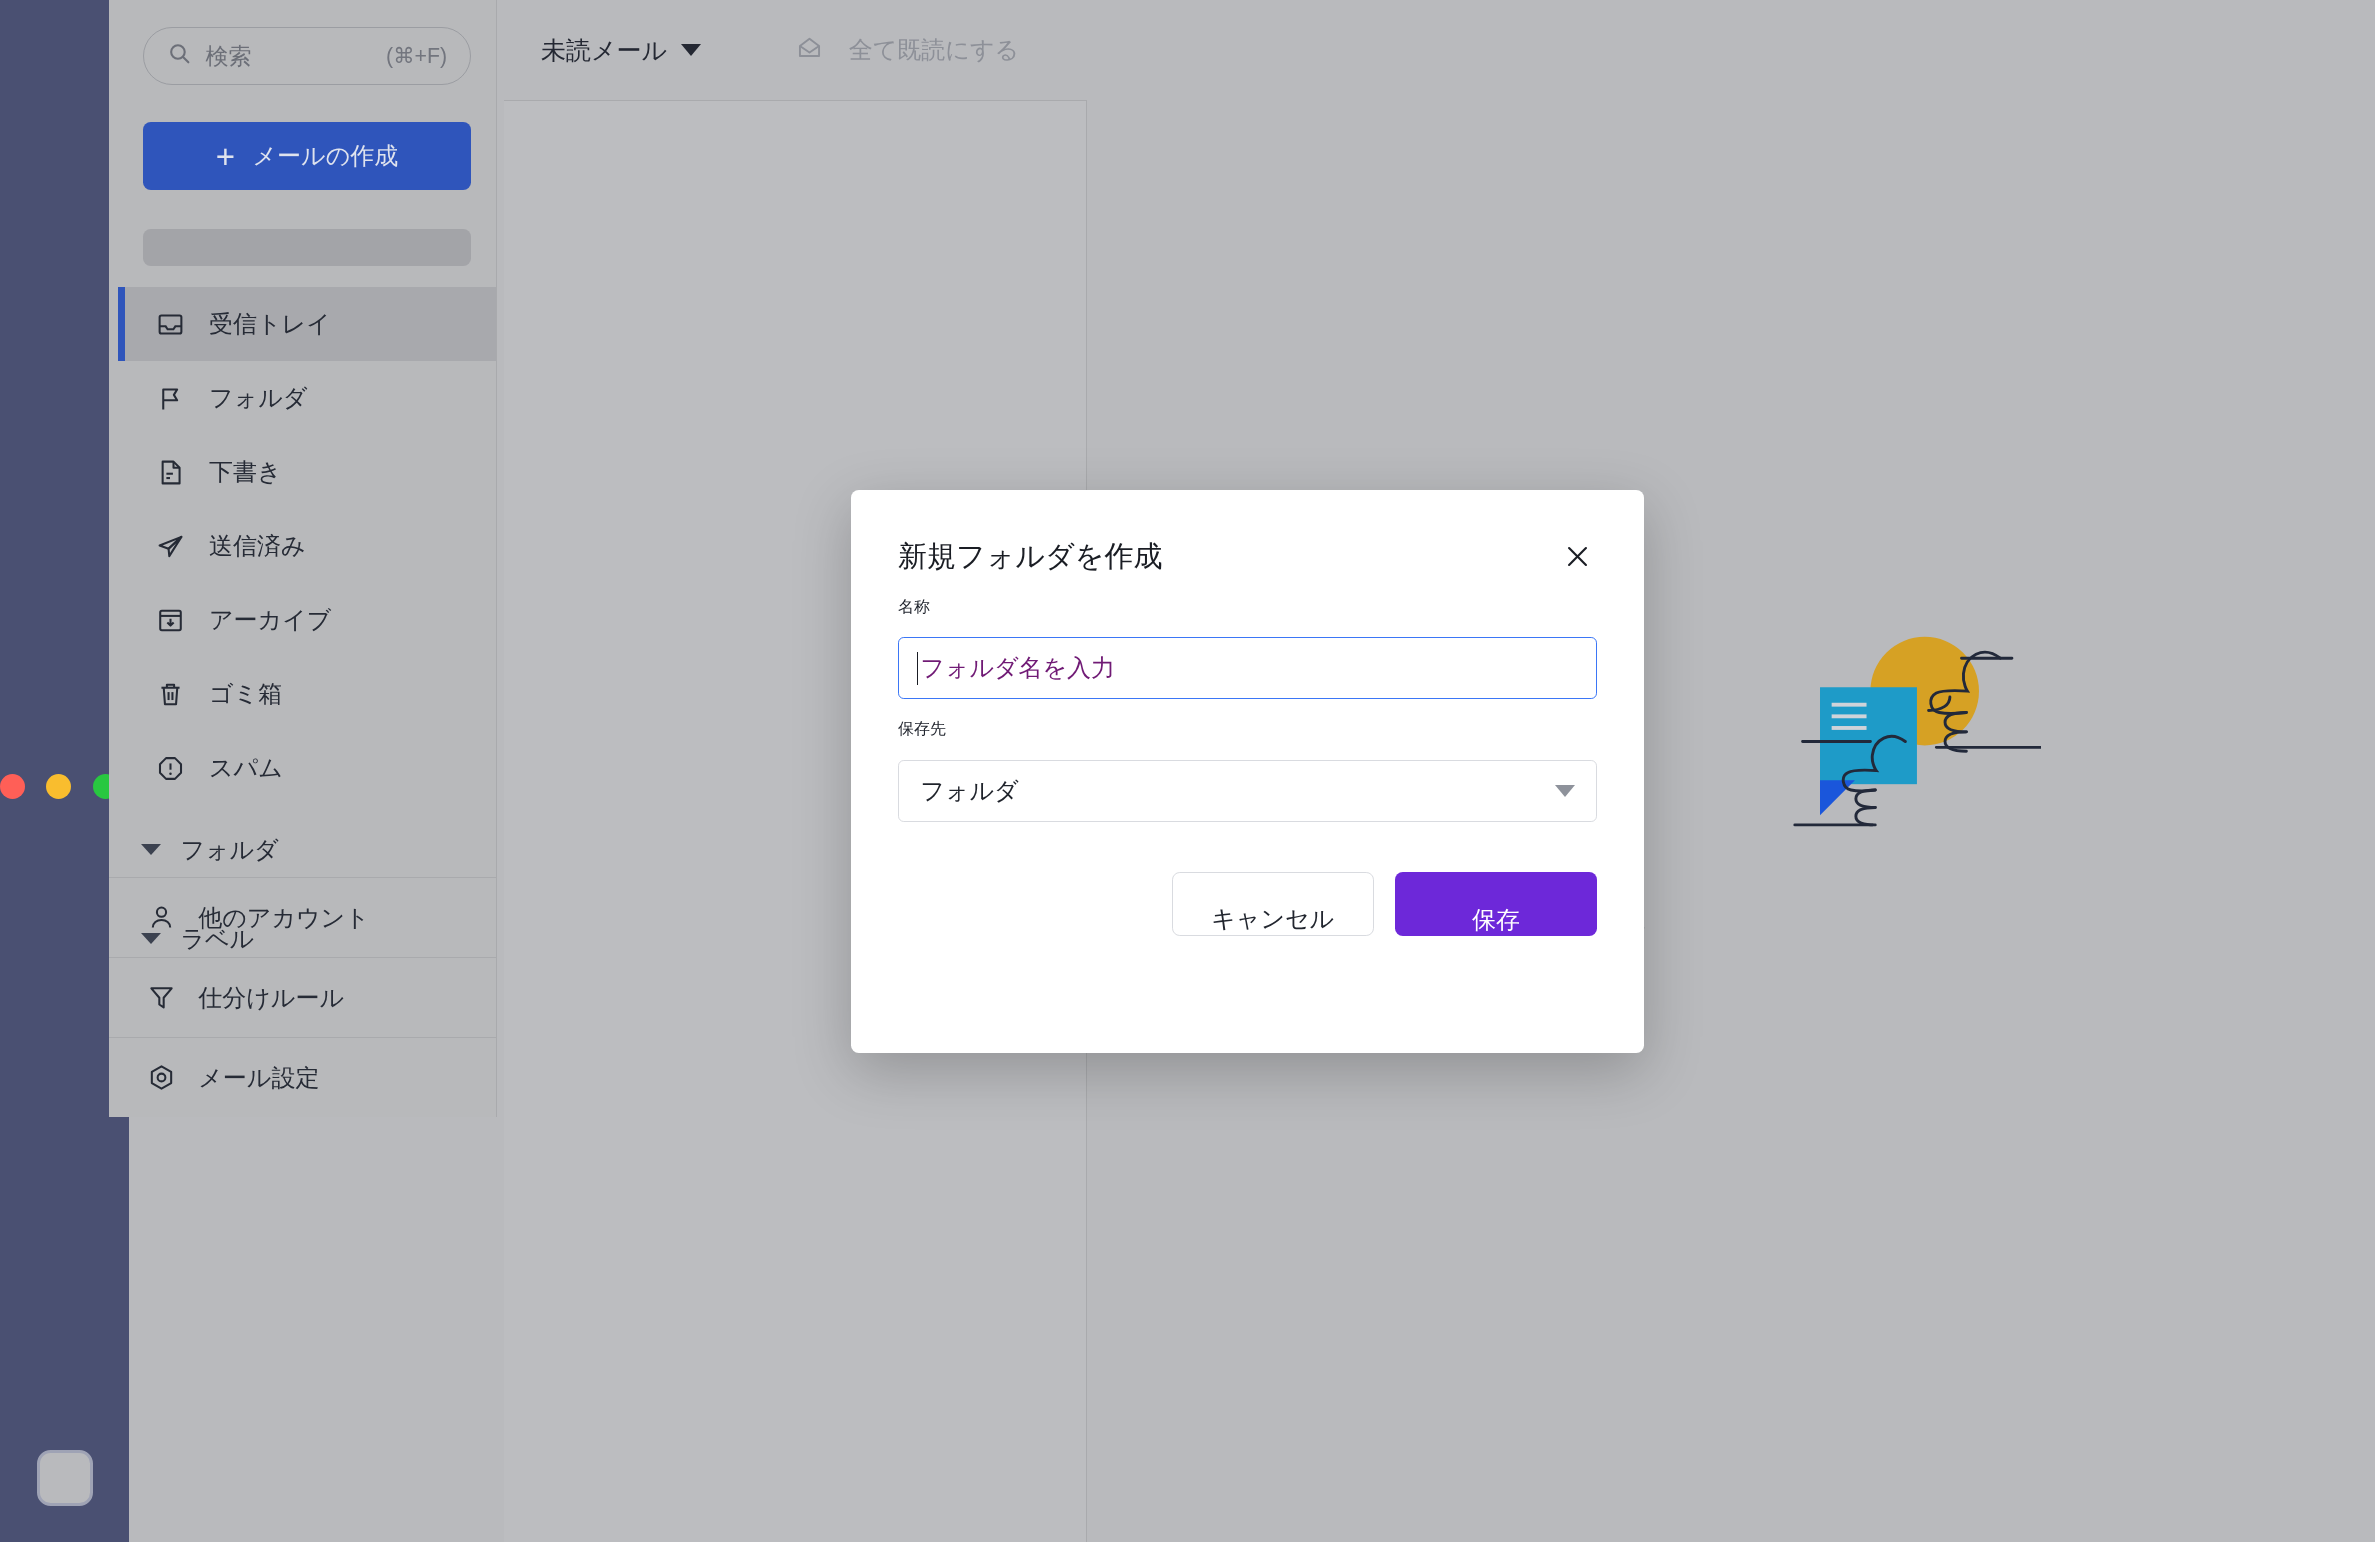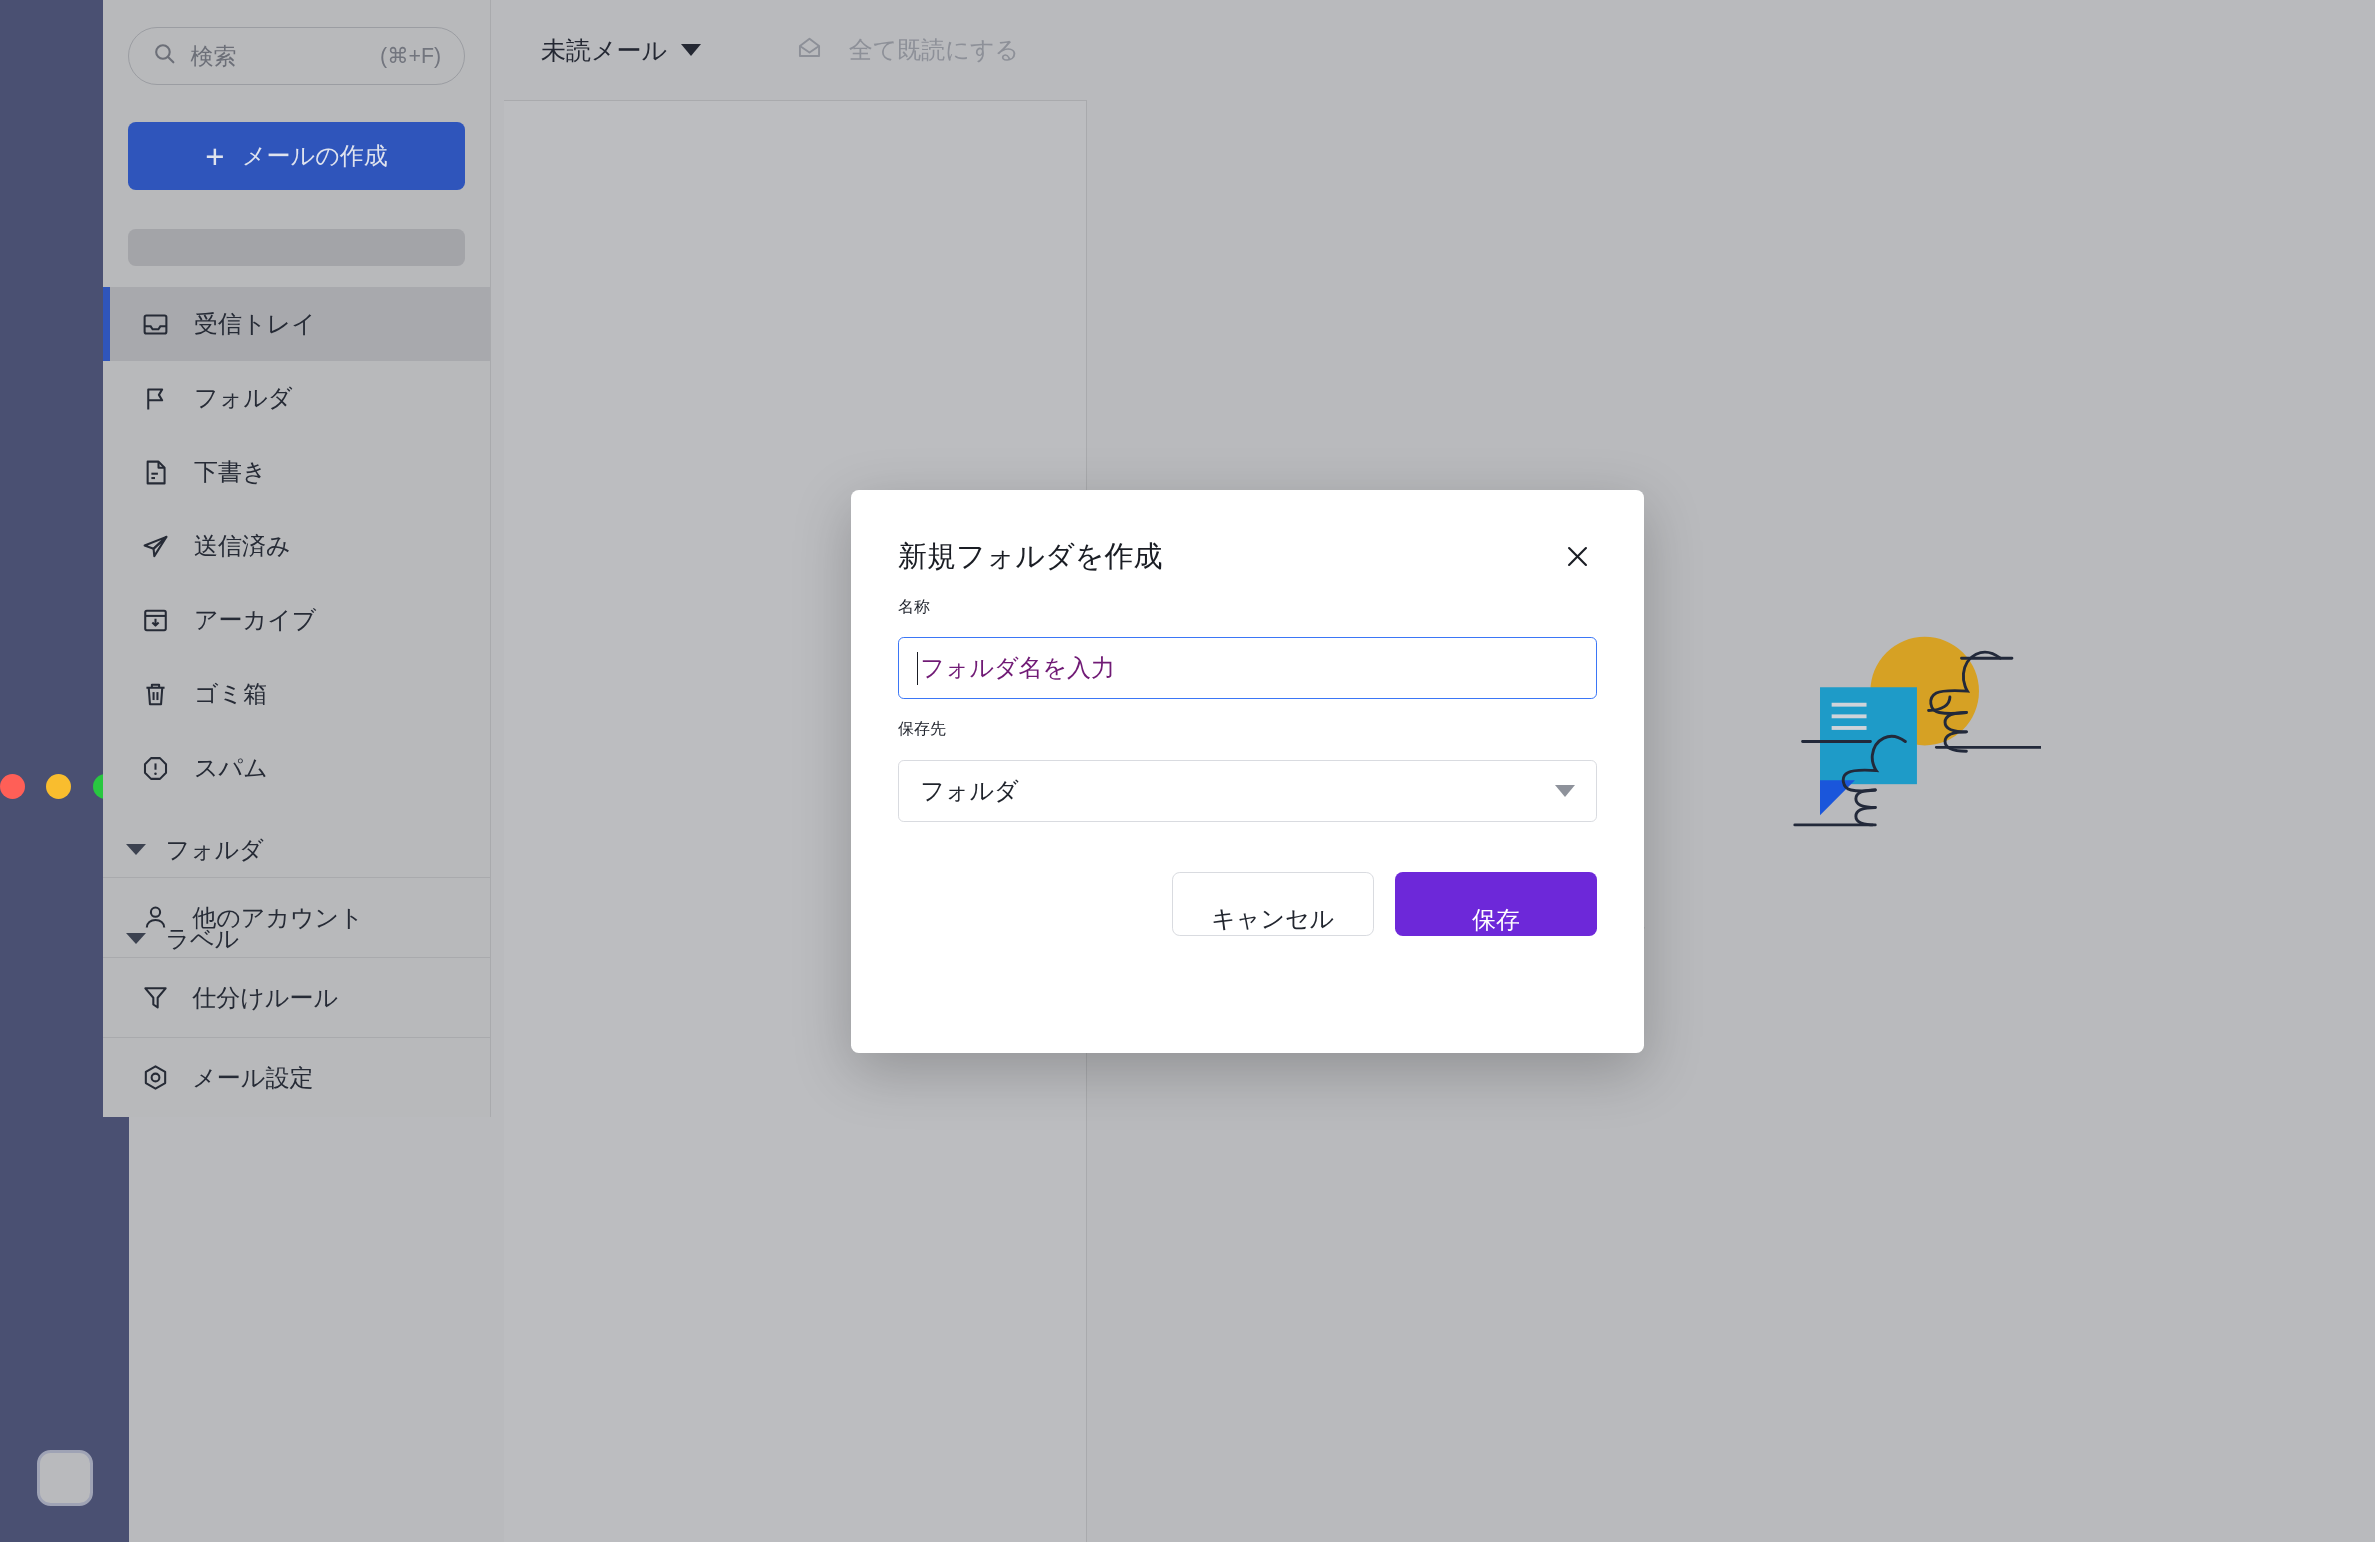--- a/index.html
+++ b/index.html
@@ -36,24 +36,25 @@
   .rail-icon { width: 56px; height: 56px; display: flex; align-items: center; justify-content: center; cursor: pointer; }
   .rail-icon svg { display:block; }
   .rail-bottom {
     position: absolute; bottom: 37px; left: 50%; transform: translateX(-50%);
     width: 56px; height: 56px; border-radius: 13.6px;
     background: #b9babd; border: 3.9px solid #9fa3b5;
   }
 
   
   .sidebar {
-    position: absolute; left: 103px; top: 0;
+    position: absolute; left: 109px; top: 0;
     width: 388px; height: 1117px;
     background: #b8b9bb;
     border-right: 1px solid #a9aaad;
+    padding-left: 9px;
   }
   .search-box {
     margin: 27px 25px 0 25px; height: 58px;
     border: 1px solid #9b9da2; border-radius: 31px;
     display: flex; align-items: center; padding: 0 23px; gap: 13.6px;
     color: #6c6f78; font-size: 23px;
   }
   .search-box .sk { margin-left: auto; font-size: 21.3px; color: #72757e; }
   .compose-btn {
     margin: 37px 25px 0 25px; height: 68px;

